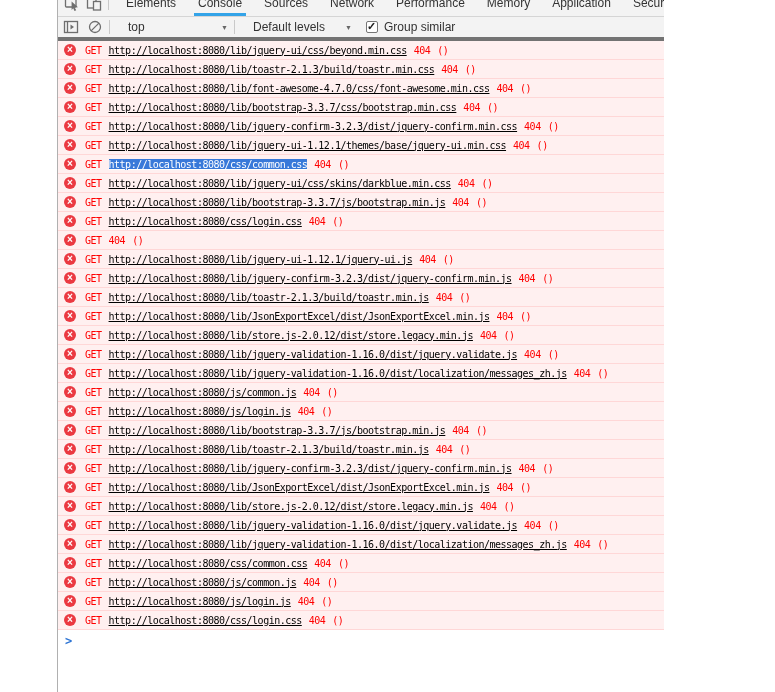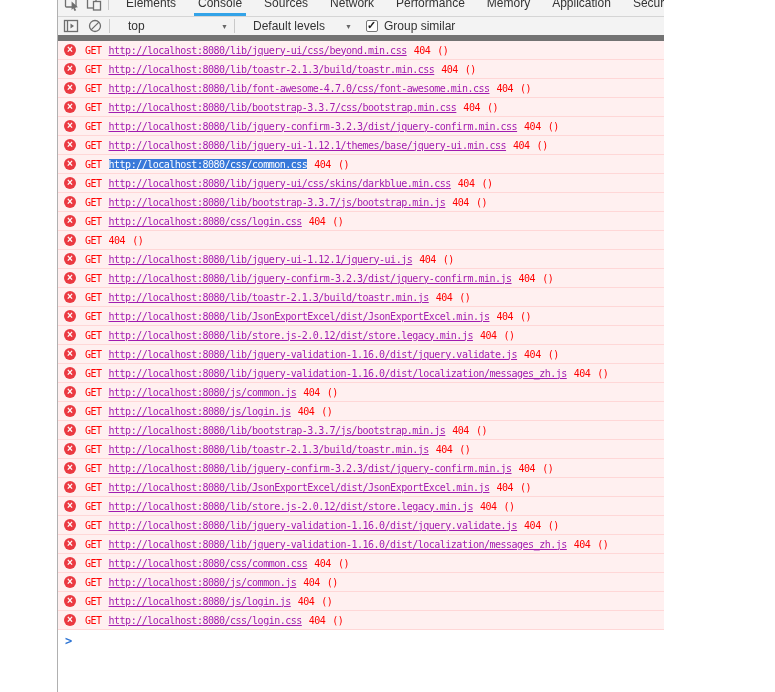--- a/index.html
+++ b/index.html
@@ -18,21 +18,21 @@
                   display:flex; align-items:center; }
   .tb-icon { width:16px; height:16px; margin-left:6px; flex:none; cursor:pointer; }
   .vsep { width:1px; height:14px; background:#c9c9c9; margin:0 6px; flex:none; }
   .tabs { display:flex; height:100%; align-items:stretch; }
   .tab { position:relative; display:flex; align-items:center; padding:0 11px;
          font-size:12px; color:#333; cursor:pointer; white-space:nowrap; }
   .tab.active::after { content:""; position:absolute; left:7px; right:7px;
                        bottom:0; height:3px; background:#33a3e8; }
 
   
-  .ctoolbar { height:24px; background:#f3f3f3; border-bottom:6px solid #737373;
+  .ctoolbar { height:24px; background:#f3f3f3; border-bottom:4px solid #737373;
               display:flex; align-items:center; flex:none; font-size:12px; color:#333; }
   .ct-icon { width:16px; height:16px; margin-left:8px; flex:none; cursor:pointer; }
   .ct-icon:first-child { margin-left:5px; }
   .context-select { width:100px; margin-left:12px; display:flex; align-items:center;
                     justify-content:space-between; cursor:pointer; }
   .caret { font-size:7px; color:#676767; line-height:1; }
   .filter-input { width:205px; height:19px; margin-left:10px; border:none;
                   background:#fff; font-size:12px; color:#333; padding:0 5px;
                   font-family:"Liberation Sans", sans-serif; outline:none; }
   .filter-input::placeholder { color:#a5a5a5; }
@@ -49,21 +49,21 @@
              display:flex; align-items:center; padding-left:6px;
              font-family:"DejaVu Sans Mono","Liberation Mono",monospace;
              font-size:10px; letter-spacing:-0.5px; white-space:nowrap; overflow:hidden; }
   .err-icon { width:12px; height:12px; border-radius:50%; background:#eb3941;
               color:#fff; flex:none; margin-right:9px; position:relative; }
   .err-icon::after { content:"×"; position:absolute; left:0; top:0; width:12px;
                      height:12px; line-height:11px; text-align:center;
                      font-size:10px; font-weight:bold;
                      font-family:"Liberation Sans",sans-serif; letter-spacing:0; }
   .m-method { color:#ff0000; margin-right:7px; }
-  .m-url { color:#a21caf; text-decoration:underline; margin-right:7px; cursor:pointer; }
+  .m-url { color:#000000; text-decoration:underline; margin-right:7px; cursor:pointer; }
   .m-url.selected { background:#3879d9; color:#ffffff; }
   .m-status { color:#ff0000; margin-right:7px; }
   .m-suffix { color:#ff0000; }
 
   .prompt-row { height:22px; display:flex; align-items:center; padding-left:7px;
                 background:#fff; cursor:text; }
   .prompt-chev { color:#2e75d4; font-size:12px; font-weight:bold;
                  font-family:"DejaVu Sans Mono",monospace; }
 
   svg .stroke { stroke:#6e6e6e; fill:none; stroke-width:1.3; }

